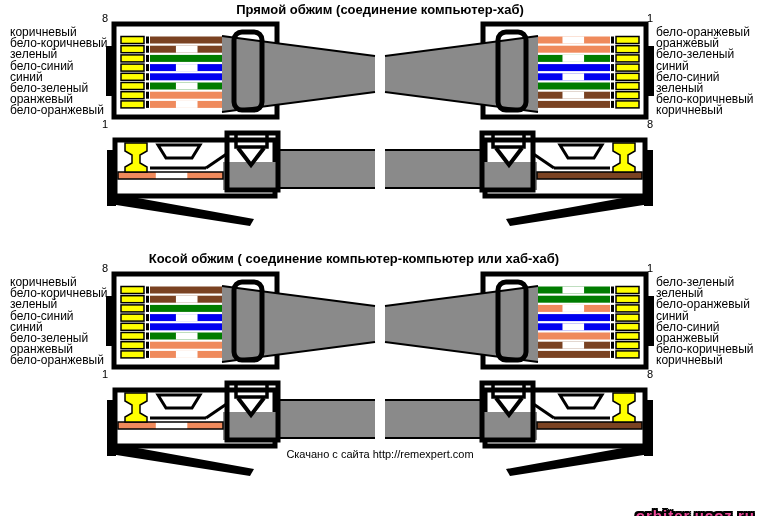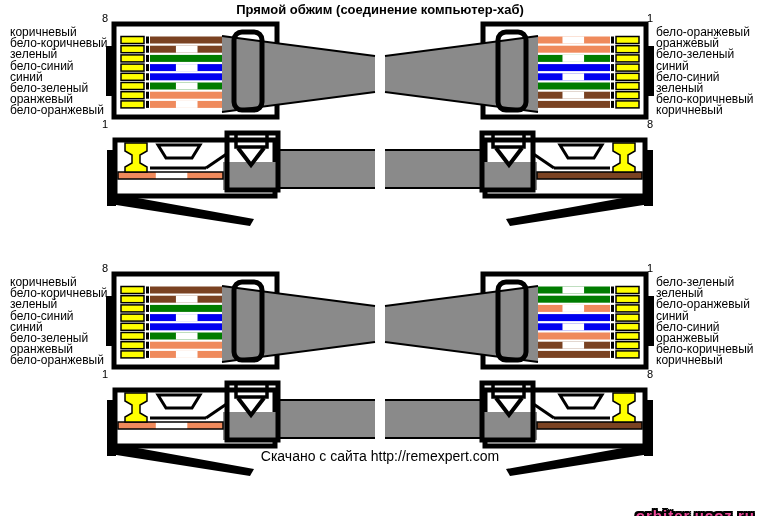--- a/index.html
+++ b/index.html
@@ -6,21 +6,21 @@
   #stage{
     position:relative;width:760px;height:516px;background:#fff;overflow:hidden;
     font-family:"Liberation Sans", sans-serif;color:#000;
   }
   #art{position:absolute;left:0;top:0;}
   .title{position:absolute;left:0;width:760px;text-align:center;font-size:13px;font-weight:bold;white-space:nowrap;}
   .t1{top:2px;}
   .t2{top:251px;width:708px;}
   .col{position:absolute;font-size:12px;line-height:11.2px;white-space:nowrap;}
   .pin{position:absolute;font-size:11px;width:12px;text-align:center;}
-  .footer{position:absolute;left:0;top:448px;width:760px;text-align:center;font-size:14px;}
+  .footer{position:absolute;left:0;top:448px;width:760px;text-align:center;font-size:11px;}
   .watermark{
     position:absolute;right:5px;top:491px;font-size:15px;font-weight:bold;letter-spacing:1px;
     color:#ec4899;
     text-shadow:-2px 0 #000,2px 0 #000,0 -2px #000,0 2px #000,
                 -1px -1px #000,1px -1px #000,-1px 1px #000,1px 1px #000,
                 2px 2px #000,-2px 2px #000,2px -2px #000,-2px -2px #000;
     margin-top:16px;
   }
 </style>
 </head>
@@ -233,20 +233,21 @@
         <rect x="236" y="383" width="31" height="14" fill="none" stroke="#000" stroke-width="3.5"></rect>
         <polyline points="238,398 251,415 264,398" fill="none" stroke="#000" stroke-width="4"></polyline>
         <rect x="118" y="422" width="105" height="7" fill="#7a4222"></rect>
         <rect x="118" y="422" width="105" height="7" fill="none" stroke="#000" stroke-width="1.5"></rect>
         <path d="M125 393 L147 393 L147 401 L140 405 L140 413 L147 417 L147 422 L125 422 L125 417 L132 413 L132 405 L125 401 Z" fill="#ffff00" stroke="#000" stroke-width="1.5"></path>
         <rect x="107" y="400" width="9" height="56" fill="#000"></rect>
         <polygon points="110,445 121,445 254,469 250,476 110,454" fill="#000"></polygon>
       </g>
     </svg>
   <div class="title t1">Прямой обжим (соединение компьютер-хаб)</div>
+  <div class="title t2">Косой обжим ( соединение компьютер-компьютер или хаб-хаб)</div>
   <div id="cols">
       <div class="col" style="left: 10px; top: 27px;">
         <div>коричневый</div>
         <div>бело-коричневый</div>
         <div>зеленый</div>
         <div>бело-синий</div>
         <div>синий</div>
         <div>бело-зеленый</div>
         <div>оранжевый</div>
         <div>бело-оранжевый</div>

